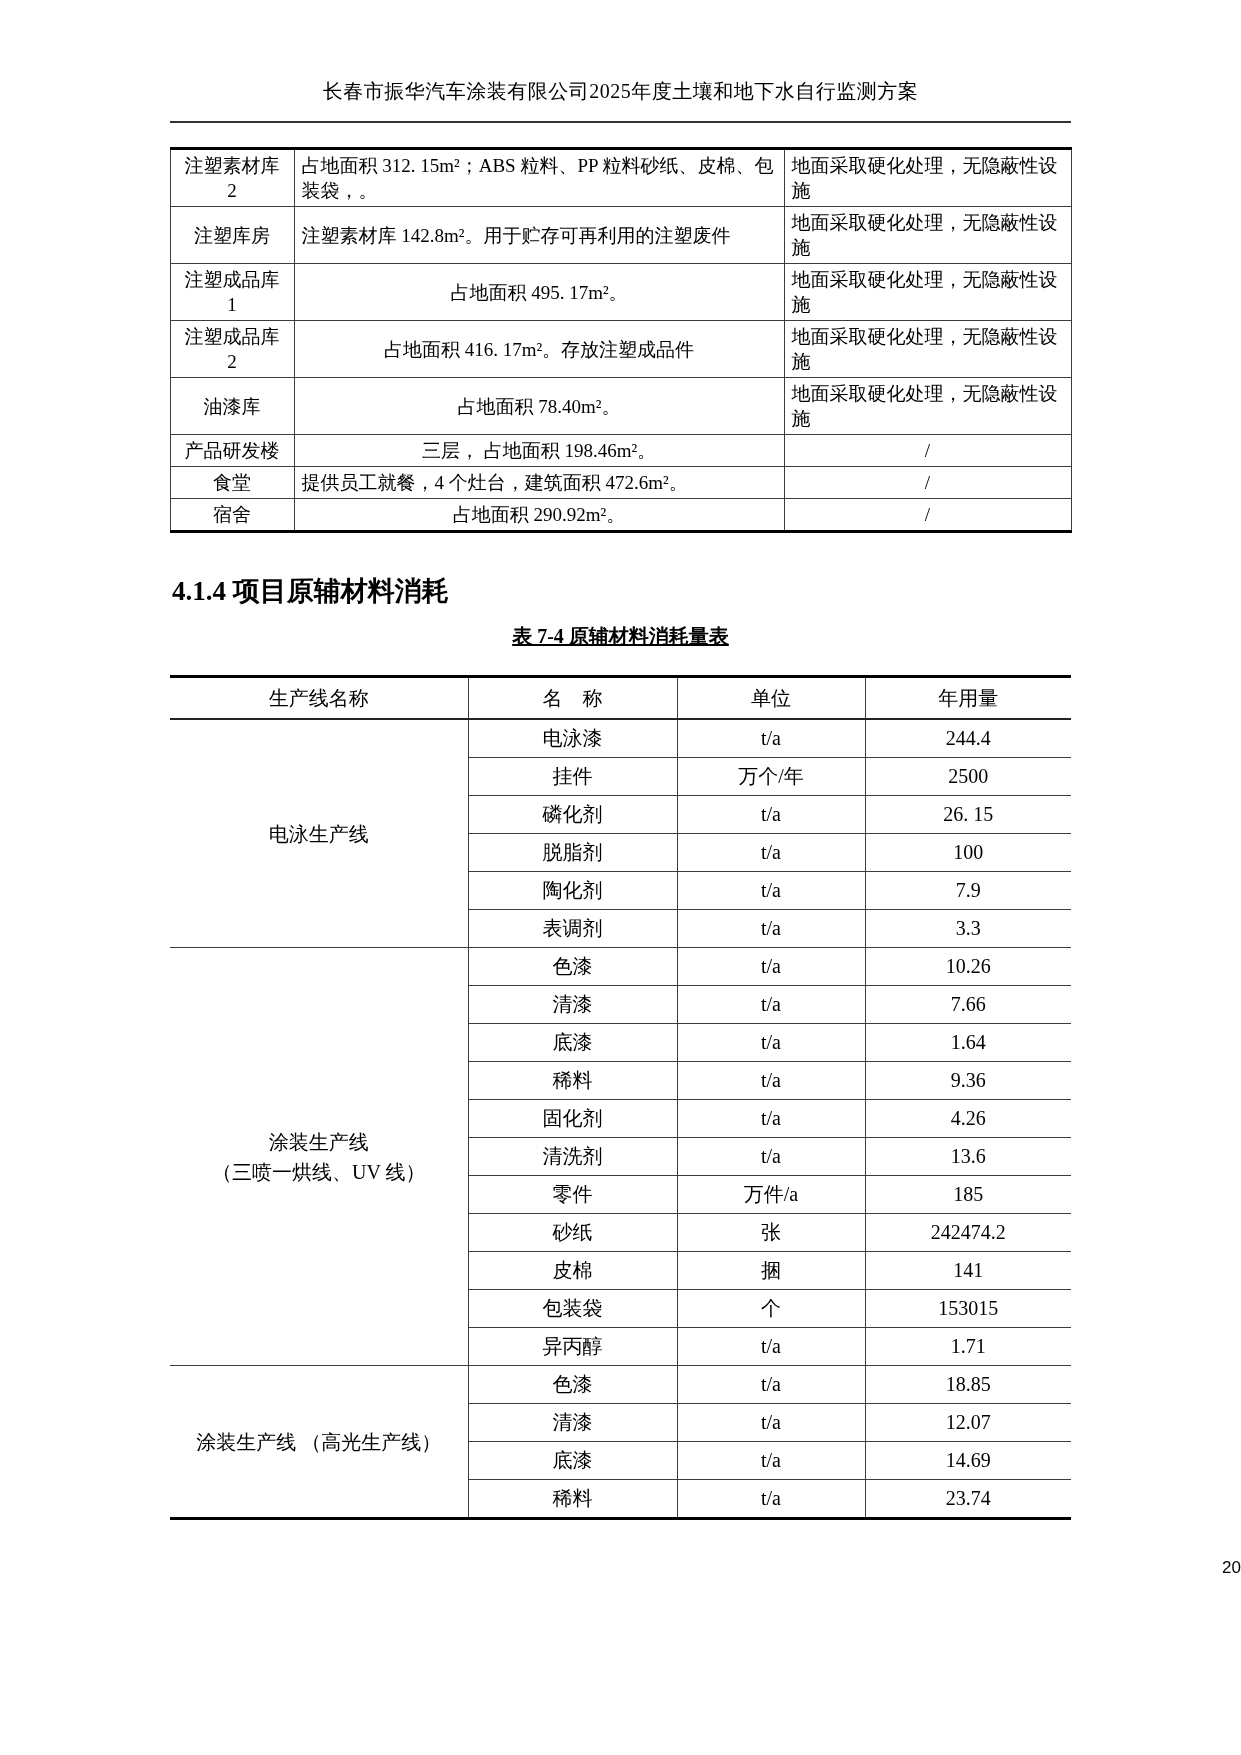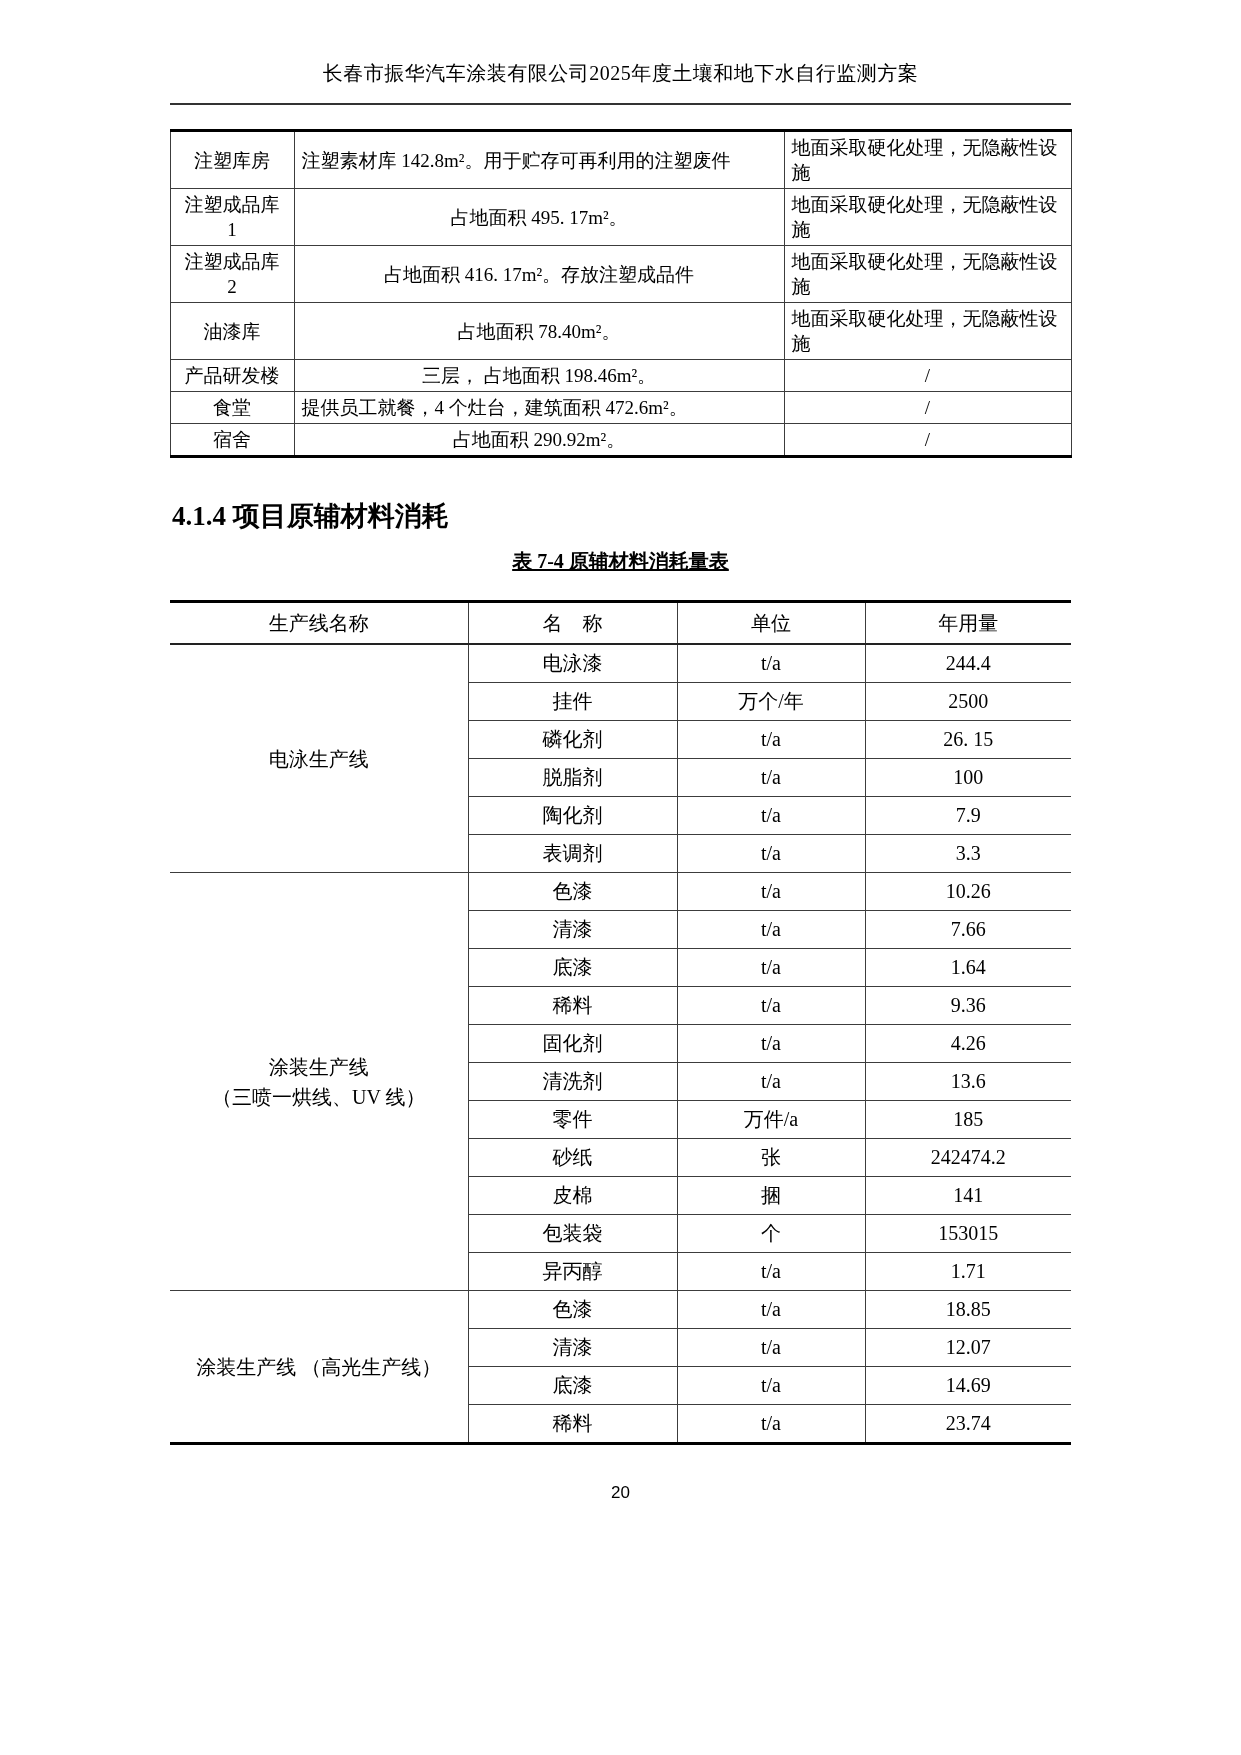--- a/index.html
+++ b/index.html
@@ -2,21 +2,21 @@
 <html lang="zh"><head>
 <meta charset="utf-8">
 <style>
   html,body{margin:0;padding:0;}
   body{
     width:1241px;height:1755px;background:#ffffff;color:#000;
     font-family:"Liberation Serif","DejaVu Serif",serif;
     position:relative;
   }
   .page{width:1241px;height:1755px;overflow:hidden;}
-  .doc-header{padding-top:60px;text-align:center;font-size:20px;letter-spacing:0.5px;}
+  .doc-header{padding-top:78px;text-align:center;font-size:20px;letter-spacing:0.5px;}
   .header-divider{margin:16px 170px 0 170px;border-bottom:2px solid #333;}
 
   
   table{border-collapse:collapse;table-layout:fixed;}
   .t1{width:901px;margin:24px auto 0 auto;border-top:3px solid #000;border-bottom:3px solid #000;
       border-left:1px solid #3c3c3c;border-right:1px solid #3c3c3c;}
   .t1 td{border:1px solid #3c3c3c;font-size:19px;line-height:25px;padding:3px 7px;vertical-align:middle;}
   .t1 .c1{text-align:center;white-space:pre-line;}
   .t1 .c2{text-align:left;}
   .t1 .c3{text-align:left;}
@@ -27,37 +27,43 @@
   .intro-paragraph{margin:20px 170px 0 170px;font-size:22px;text-indent:66px;}
   .table-caption{margin-top:14px;text-align:center;font-size:20px;font-weight:bold;text-decoration:underline;}
 
   
   .t2{width:901px;margin:25px auto 0 auto;border-top:3px solid #000;border-bottom:3px solid #000;}
   .t2 th{font-weight:normal;font-size:20px;height:38px;border-bottom:2px solid #222;text-align:center;}
   .t2 td{font-size:20px;text-align:center;height:37px;border-bottom:1px solid #3c3c3c;padding:0 4px;vertical-align:middle;}
   .t2 .sep{border-left:1px solid #3c3c3c;}
   .t2 .gcell{white-space:pre-line;line-height:30px;border-bottom:1px solid #3c3c3c;}
 
-  .page-number{margin-top:38px;text-align:center;font-size:17px;font-family:"Liberation Sans","DejaVu Sans",sans-serif;}
+  .page-number{margin-top:38px;text-align:right;font-size:17px;font-family:"Liberation Sans","DejaVu Sans",sans-serif;}
 </style>
 </head>
 <body>
 
 <div class="page">
 
   <div class="doc-header">长春市振华汽车涂装有限公司2025年度土壤和地下水自行监测方案</div>
   <div class="header-divider"></div>
 
   <table class="t1">
     <colgroup>
       <col style="width:124px">
         <col style="width:490px">
         <col style="width:287px">
     </colgroup>
     <tbody>
+        <tr>
+          <td class="c1">注塑素材库
+2</td>
+          <td class="c2">占地面积 312. 15m²；ABS 粒料、PP 粒料砂纸、皮棉、包装袋，。</td>
+          <td class="c3">地面采取硬化处理，无隐蔽性设施</td>
+        </tr>
         <tr>
           <td class="c1">注塑库房</td>
           <td class="c2">注塑素材库 142.8m²。用于贮存可再利用的注塑废件</td>
           <td class="c3">地面采取硬化处理，无隐蔽性设施</td>
         </tr>
         <tr>
           <td class="c1">注塑成品库
 1</td>
           <td class="c2 ctr">占地面积 495. 17m²。</td>
           <td class="c3">地面采取硬化处理，无隐蔽性设施</td>

